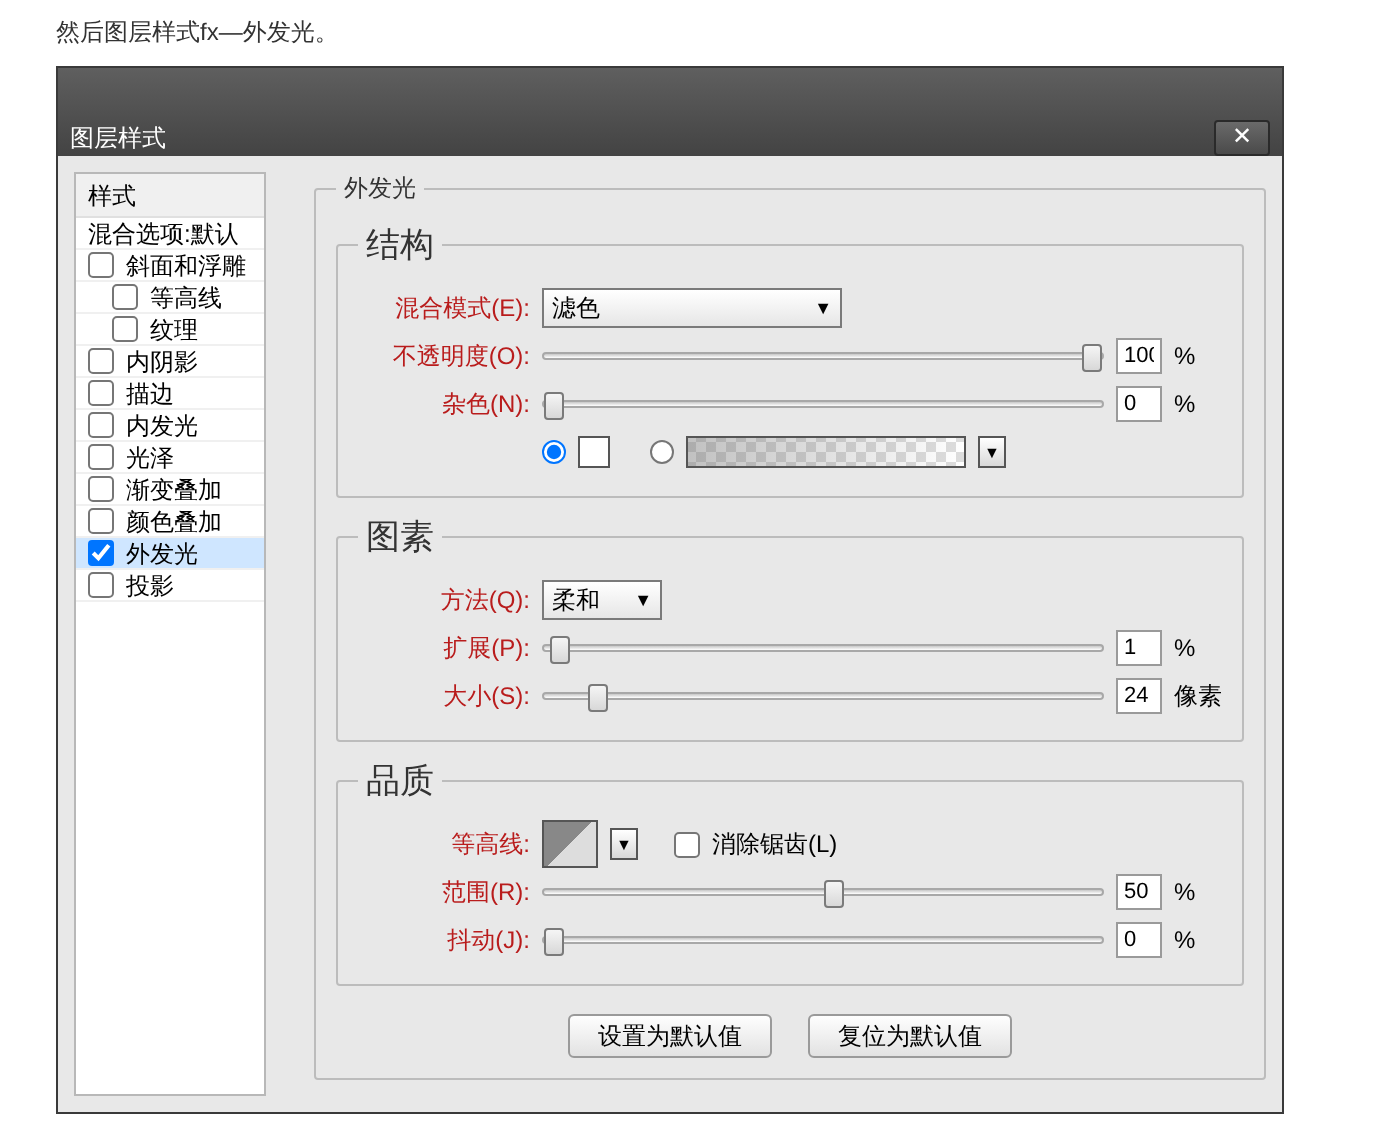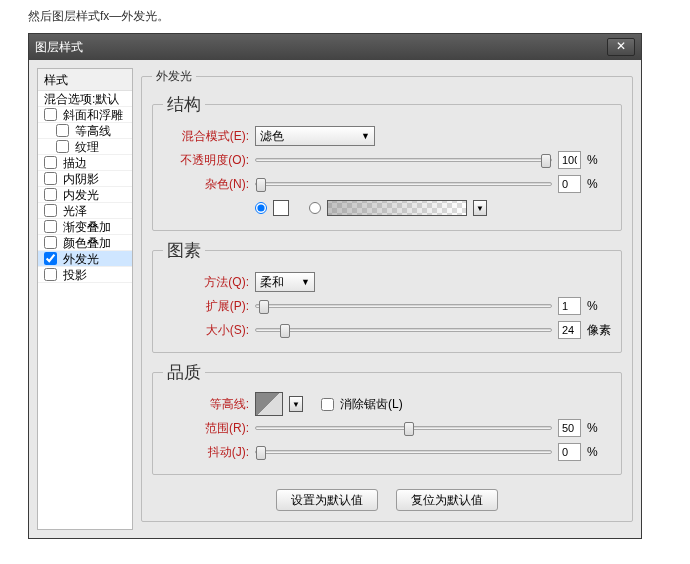--- a/index.html
+++ b/index.html
@@ -1,22 +1,22 @@
 <!DOCTYPE html>
 <html><head>
 <meta charset="utf-8">
 <style>
 * { box-sizing: border-box; margin: 0; padding: 0; font-family: "Microsoft YaHei", Arial, sans-serif; font-size: 12px; }
 body { background: #fff; }
 .caption { padding: 8px 28px; color: #333; }
 .window { width: 614px; margin-left: 28px; border: 1px solid #3a3a3a; background: #e8e8e8; }
-.titlebar { height: 26px; background: linear-gradient(#5f5f5f,#434343); color: #fff; display: flex; align-items: center; padding: 0 6px; gap: 32px; }
+.titlebar { height: 44px; background: linear-gradient(#5f5f5f,#434343); color: #fff; display: flex; align-items: flex-end; padding: 0 6px; gap: 32px; }
 .titlebar .title { flex: 1; font-size: 12px; }
 .closebtn { width: 28px; height: 18px; background: linear-gradient(#6a6a6a,#4a4a4a); border: 1px solid #2a2a2a; color: #fff; text-align: center; line-height: 14px; cursor: pointer; border-radius: 2px; }
-.body { display: flex; padding: 8px; gap: 8px; background: #e8e8e8; }
+.body { display: flex; padding: 8px; gap: 24px; background: #e8e8e8; }
 .sidebar { width: 96px; border: 1px solid #b8b8b8; background: #fff; }
 .side-head { height: 22px; line-height: 22px; padding-left: 6px; border-bottom: 1px solid #e0e0e0; background: #f0f0f0; }
 .side-item { height: 16px; line-height: 22px; padding-left: 6px; border-bottom: 1px solid #f0f0f0; cursor: pointer; display:flex; align-items:center; gap:4px; }
 .side-item.indent { padding-left: 18px; }
 .side-item.active { background: #cfe6ff; }
 .side-item input { margin-right: 2px; }
 .center { flex: 1; }
 fieldset { border: 1px solid #bcbcbc; border-radius: 2px; padding: 8px 10px 10px; margin-bottom: 8px; background: #e8e8e8; }
 legend.outer { padding: 0 4px; color: #333; }
 legend.inner { padding: 0 4px; color: #333; font-size: 17px; }
@@ -67,25 +67,25 @@
           <div class="side-item indent">
             <input type="checkbox" style="">
             <span>等高线</span>
           </div>
           <div class="side-item indent">
             <input type="checkbox" style="">
             <span>纹理</span>
           </div>
           <div class="side-item">
             <input type="checkbox" style="">
+            <span>内阴影</span>
+          </div>
+          <div class="side-item">
+            <input type="checkbox" style="">
             <span>描边</span>
-          </div>
-          <div class="side-item">
-            <input type="checkbox" style="">
-            <span>内阴影</span>
           </div>
           <div class="side-item">
             <input type="checkbox" style="">
             <span>内发光</span>
           </div>
           <div class="side-item">
             <input type="checkbox" style="">
             <span>光泽</span>
           </div>
           <div class="side-item">
@@ -108,21 +108,21 @@
     </div>
 
     <div class="center">
       <fieldset>
         <legend class="outer">外发光</legend>
 
         <fieldset>
           <legend class="inner">结构</legend>
           <div class="row">
             <span class="lbl">混合模式(E):</span>
-            <div class="dropdown" style="width:120px">
+            <div class="dropdown" style="width:150px">
               <span>滤色</span>
               <span style="flex:1"></span>
                 <span class="arrow">▼</span>
             </div>
           </div>
           <div class="row">
             <span class="lbl">不透明度(O):</span>
             <div class="slider">
                 <div class="thumb" style="left:calc(100% - 10px)"></div>
               </div>

